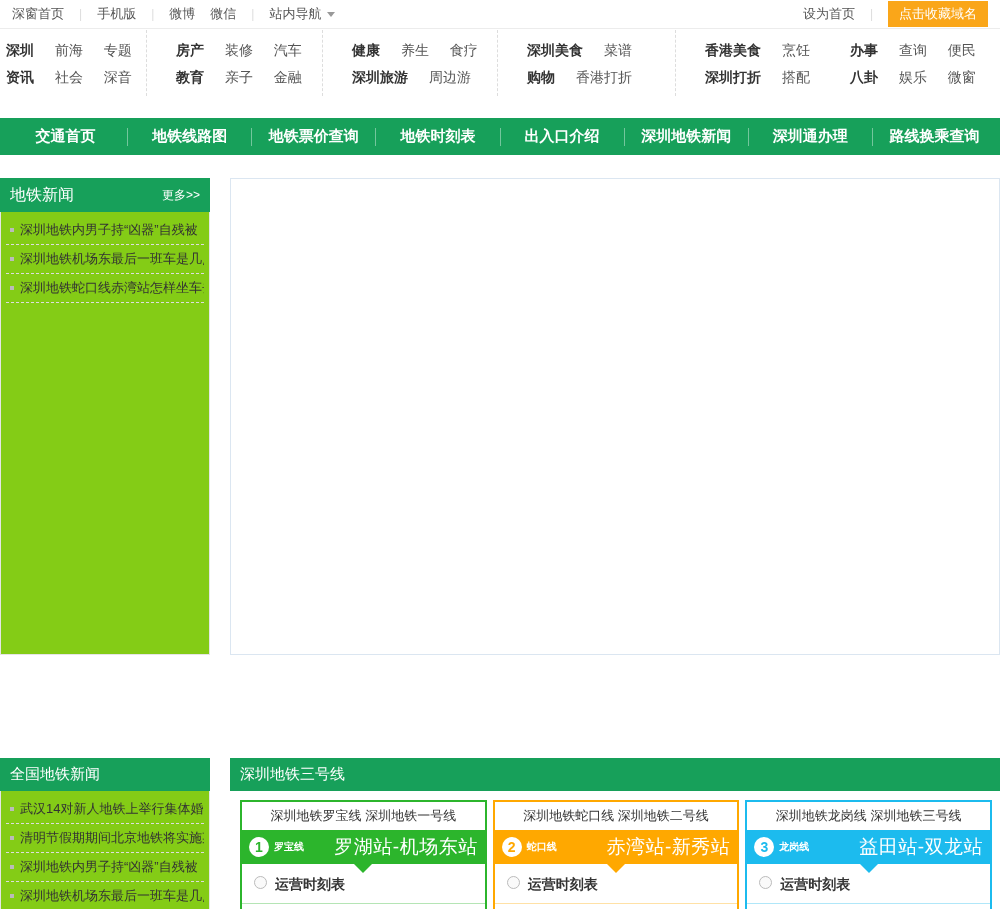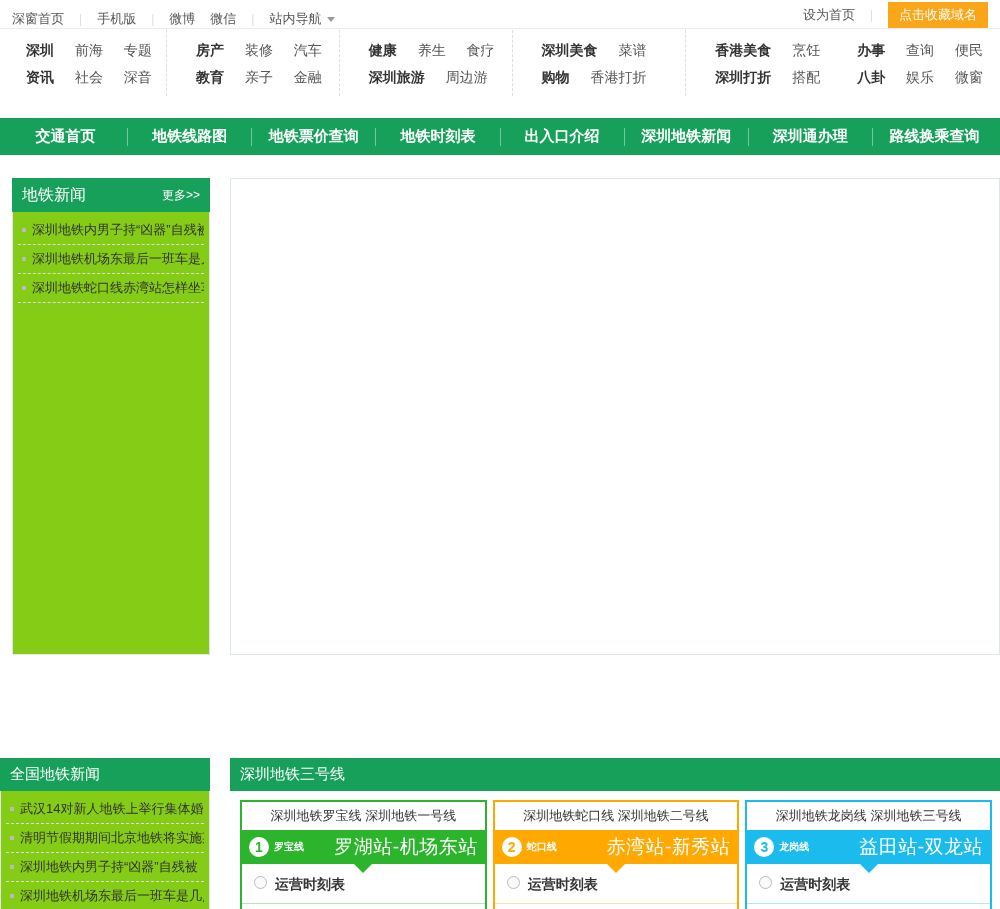--- a/index.html
+++ b/index.html
@@ -2,33 +2,33 @@
 <html><head>
 <meta charset="utf-8">
 <style>
   * { margin:0; padding:0; box-sizing:border-box; }
   body { margin:0; background:#fff; font-family:"Liberation Sans","DejaVu Sans",sans-serif; }
   .page { position:relative; width:1000px; height:909px; overflow:hidden; background:#fff; }
   a { text-decoration:none; cursor:pointer; }
 
   
   .topbar { position:absolute; top:0; left:0; width:100%; height:29px;
-            border-bottom:1px solid #ececec; display:flex; align-items:flex-end;
+            border-bottom:1px solid #ececec; display:flex; align-items:center;
             justify-content:space-between; padding:0 12px; font-size:13px; color:#555; }
   .topbar-left, .topbar-right { display:flex; align-items:center; gap:15px; }
   .topbar a { color:#555; }
   .pipe { color:#ddd; font-size:12px; }
   .caret { display:inline-block; width:0; height:0; border-left:4px solid transparent;
            border-right:4px solid transparent; border-top:5px solid #999;
            margin-left:6px; vertical-align:middle; }
   .fav-btn { background:var(--accent,#faa619); color:#fff !important;
              padding:4px 11px; font-size:13px; }
 
   
-  .channel-nav { position:absolute; top:30px; left:0; width:100%; height:66px; display:flex;padding-left:20px; }
+  .channel-nav { position:absolute; top:30px; left:0; width:100%; height:66px; display:flex; }
   .group { padding:7px 0 0 29px; }
   .group.sep { border-left:1px dashed #ddd; }
   .g1 { width:146px; padding-left:6px; }
   .g2 { width:176px; } .g3 { width:175px; } .g4 { width:178px; } .g5 { width:155px; }
   .g6 { flex:1; padding-left:20px; }
   .group .row { height:27px; line-height:27px; white-space:nowrap; font-size:14px; }
   .group .row a { color:#555; margin-right:17px; }
   .group .row a.b { font-weight:bold; color:#333; }
 
   
@@ -42,21 +42,21 @@
                   display:flex; align-items:center; justify-content:space-between;
                   padding:0 10px; font-size:16px; }
   .panel-header .more { color:#fff; font-size:12px; }
   .list { border:1px solid #e5e5e5; border-top:none; background:#84cc16; padding-top:4px; }
   .news-item { display:flex; align-items:center; height:29px; margin:0 5px;
                padding:0 2px 0 4px; border-bottom:1px dashed #ddd; font-size:13px;
                color:#333; white-space:nowrap; overflow:hidden; }
   .news-item a { color:#333; }
   .sq { width:4px; height:4px; background:#bbb; margin-right:6px; flex:none; }
 
-  .side-news { position:absolute; left:0; top:178px; width:210px; height:559px;padding-left:12px; }
+  .side-news { position:absolute; left:0; top:178px; width:210px; height:559px; }
   .side-news .list { height:443px; }
   .main-panel { position:absolute; left:230px; top:178px; width:770px; height:477px;
                 border:1px solid #dbe6f1; background:#fff; }
 
   .national-news { position:absolute; left:0; top:758px; width:210px; height:151px; }
   .national-news .panel-header { height:33px; font-size:15px; justify-content:flex-start; }
   .national-news .list { height:118px; border-bottom:none; }
 
   .lines-section { position:absolute; left:230px; top:758px; width:770px; height:151px; }
   .lines-section .panel-header { height:33px; font-size:15px; justify-content:flex-start; }

